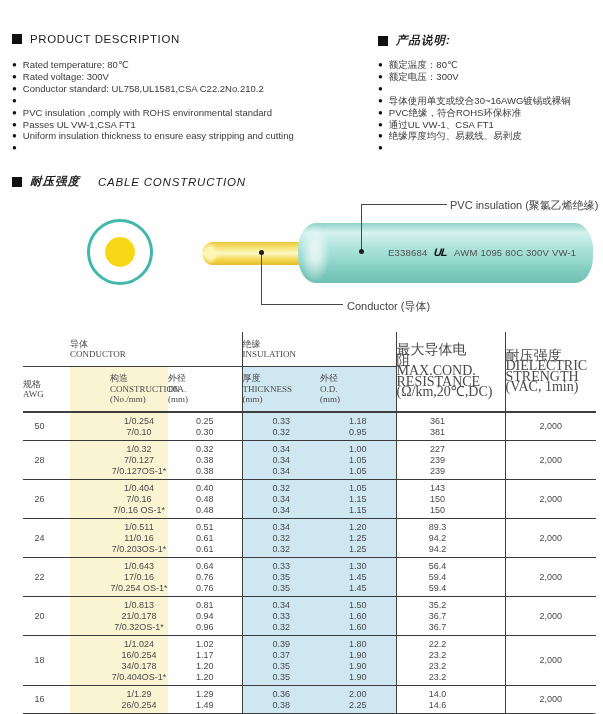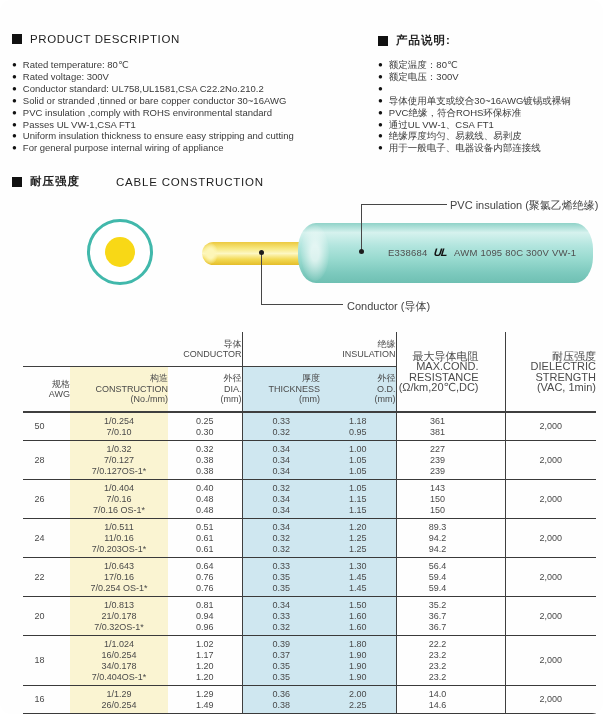--- a/index.html
+++ b/index.html
@@ -3,25 +3,25 @@
 <meta charset="utf-8">
 <style>
   html,body{margin:0;padding:0;background:#fff;}
   #page{
     position:relative;width:603px;height:714px;background:#fefefe;overflow:hidden;
     font-family:"Liberation Sans","DejaVu Sans",sans-serif;color:#3d3d3d;border-radius:11px;
   }
   
   .sec-head{position:absolute;display:flex;align-items:center;gap:8px;font-size:11.5px;color:#1e1e1e;letter-spacing:.6px;}
   .sec-head .sq{width:10px;height:10px;background:#111;flex:0 0 auto;}
-  .cn-bold{font-weight:700;letter-spacing:1px;}
+  .cn-bold{font-weight:700;letter-spacing:1px;font-style:italic;}
   #head-left{left:12px;top:33px;}
   #head-right{left:378px;top:33px;}
   #head-construction{left:12px;top:174px;}
-  #head-construction .en{margin-left:28px;letter-spacing:.8px;}
+  #head-construction .en{margin-left:10px;letter-spacing:.8px;font-style:italic;}
   
   .blist{position:absolute;display:flex;flex-direction:column;}
   #list-en{left:12px;top:59px;width:360px;}
   #list-cn{left:378px;top:59px;width:240px;}
   .bullet-row{display:flex;align-items:flex-start;gap:6px;line-height:11.9px;font-size:9.5px;color:#3a3a3a;white-space:nowrap;}
   .bullet-row .dot{font-size:8px;line-height:11.9px;color:#111;flex:0 0 auto;}
   
   .abs{position:absolute;}
   #cross-section{left:87px;top:219px;width:60px;height:60px;border:3px solid var(--accent-teal);border-radius:50%;background:#fff;}
   #cross-core{left:105px;top:237px;width:30px;height:30px;border-radius:50%;background:var(--conductor-yellow);}
@@ -44,34 +44,34 @@
   #ins-line-v{left:361px;top:204px;width:1px;height:47px;}
   #ins-line-h{left:361px;top:204px;width:86px;height:1px;}
   #ins-dot{left:359px;top:249px;}
   #con-line-v{left:261px;top:252px;width:1px;height:53px;}
   #con-line-h{left:261px;top:304px;width:82px;height:1px;}
   #con-dot{left:259px;top:250px;}
   
   #table-wrap{position:absolute;left:23px;top:332px;width:573px;height:382px;overflow:hidden;}
   table{border-collapse:collapse;table-layout:fixed;width:573px;font-size:9px;color:#4a4a4a;}
   col.c1{width:47px;}col.c2{width:98px;}col.c3{width:74px;}col.c4{width:78px;}col.c5{width:76px;}col.c6{width:109px;}col.c7{width:91px;}
-  th{font-weight:400;text-align:right;vertical-align:middle;line-height:10.5px;padding:2px 0;}
+  th{font-weight:400;text-align:left;vertical-align:middle;line-height:10.5px;padding:2px 0;font-family:Liberation Serif, serif;}
   td{text-align:center;vertical-align:middle;padding:2.5px 0;line-height:11px;}
   .hrow1 th{height:30px;border-bottom:1px solid var(--line-dark);}
   .hrow2 th{height:40px;border-bottom:2px solid var(--line-dark);}
   th.rspan{border-bottom:2px solid var(--line-dark);}
   .v1{border-right:1px solid var(--line-dark);}
-  .bg-y{background:var(--construction-col-bg);}
+  .bg-y{background:var(--construction-col-bg);padding-left:40px;}
   .bg-b{background:var(--insulation-col-bg);}
   tbody tr{border-top:1.5px solid #3a3a3a;}
   tbody tr:first-child{border-top:none;}
   tbody tr:last-child{border-bottom:1.5px solid #3a3a3a;margin-top:40px;}
   td.c-awg{padding-right:14px;}
   td.c-res,th.h-res{padding-right:26px;}
-  th.small{font-size:11px;}
+  th.small{font-size:14px;}
 </style>
 </head>
 <body>
 
 <div id="page">
 
   <div class="sec-head" id="head-left">
     <span class="sq"></span>
     <span>PRODUCT DESCRIPTION</span>
   </div>
@@ -88,37 +88,35 @@
       <div class="bullet-row">
         <span class="dot">●</span>
         <span>Rated voltage: 300V</span>
       </div>
       <div class="bullet-row">
         <span class="dot">●</span>
         <span>Conductor standard: UL758,UL1581,CSA C22.2No.210.2</span>
       </div>
       <div class="bullet-row">
         <span class="dot">●</span>
-        <span>Solid or stranded ,tinned or bare copper conductor 30~16AWG</span>
       </div>
       <div class="bullet-row">
         <span class="dot">●</span>
         <span>PVC insulation ,comply with ROHS environmental standard</span>
       </div>
       <div class="bullet-row">
         <span class="dot">●</span>
         <span>Passes UL VW-1,CSA FT1</span>
       </div>
       <div class="bullet-row">
         <span class="dot">●</span>
         <span>Uniform insulation thickness to ensure easy stripping and cutting</span>
       </div>
       <div class="bullet-row">
         <span class="dot">●</span>
-        <span>For general purpose internal wiring of appliance</span>
       </div>
     </div>
   <div class="blist" id="list-cn">
       <div class="bullet-row">
         <span class="dot">●</span>
         <span>额定温度：80℃</span>
       </div>
       <div class="bullet-row">
         <span class="dot">●</span>
         <span>额定电压：300V</span>
@@ -137,21 +135,20 @@
       <div class="bullet-row">
         <span class="dot">●</span>
         <span>通过UL VW-1、CSA FT1</span>
       </div>
       <div class="bullet-row">
         <span class="dot">●</span>
         <span>绝缘厚度均匀、易裁线、易剥皮</span>
       </div>
       <div class="bullet-row">
         <span class="dot">●</span>
-        <span>用于一般电子、电器设备内部连接线</span>
       </div>
     </div>
 
   <div class="sec-head" id="head-construction">
     <span class="sq"></span>
     <span class="cn-bold">耐压强度</span>
     <span class="en">CABLE CONSTRUCTION</span>
   </div>
 
   <div class="abs" id="cross-section"></div>

